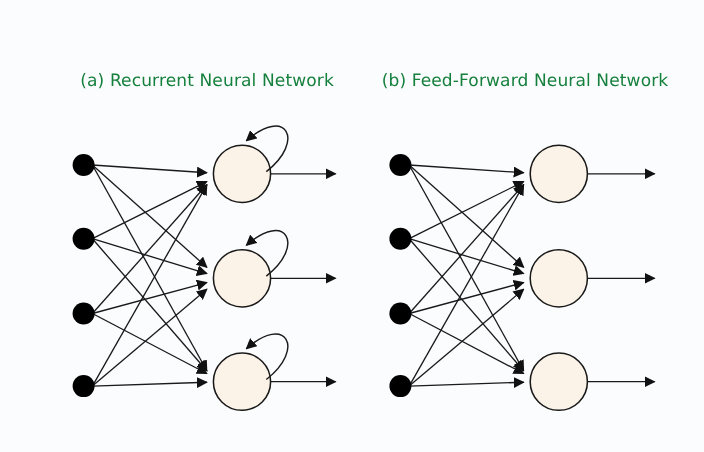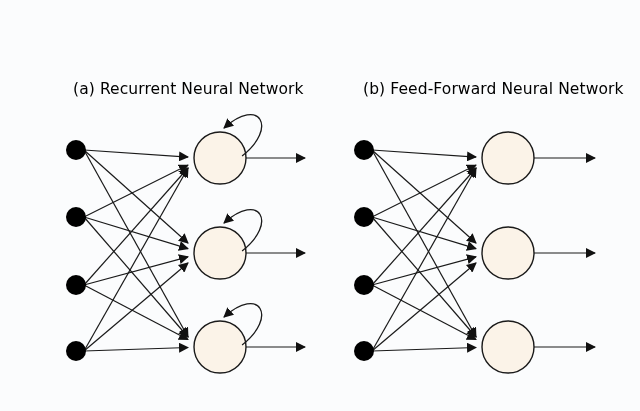--- a/index.html
+++ b/index.html
@@ -4,26 +4,25 @@
 <style>
   html, body { margin: 0; padding: 0; }
   body {
     width: 640px; height: 411px; overflow: hidden;
     background: #fbfcfd;
     font-family: "DejaVu Sans", "Liberation Sans", sans-serif;
     position: relative;
   }
   .title {
     position: absolute; top: 64px;
-    font-size: 15.5px; color: #000000; letter-spacing: 0.1px;
+    font-size: 15.5px; color: #15803d; letter-spacing: 0.1px;
     white-space: nowrap;
-    margin-top: 16px;
   }
   #title-a { left: 73px; }
-  #title-b { left: 363px; }
+  #title-b { left: 347px; }
   svg#diagram { position: absolute; left: 0; top: 0; }
 </style>
 </head>
 <body>
 
 <div class="title" id="title-a">(a) Recurrent Neural Network</div>
 <div class="title" id="title-b">(b) Feed-Forward Neural Network</div>
 
 <svg id="diagram" width="640" height="411" viewBox="0 0 640 411">
   <defs>

